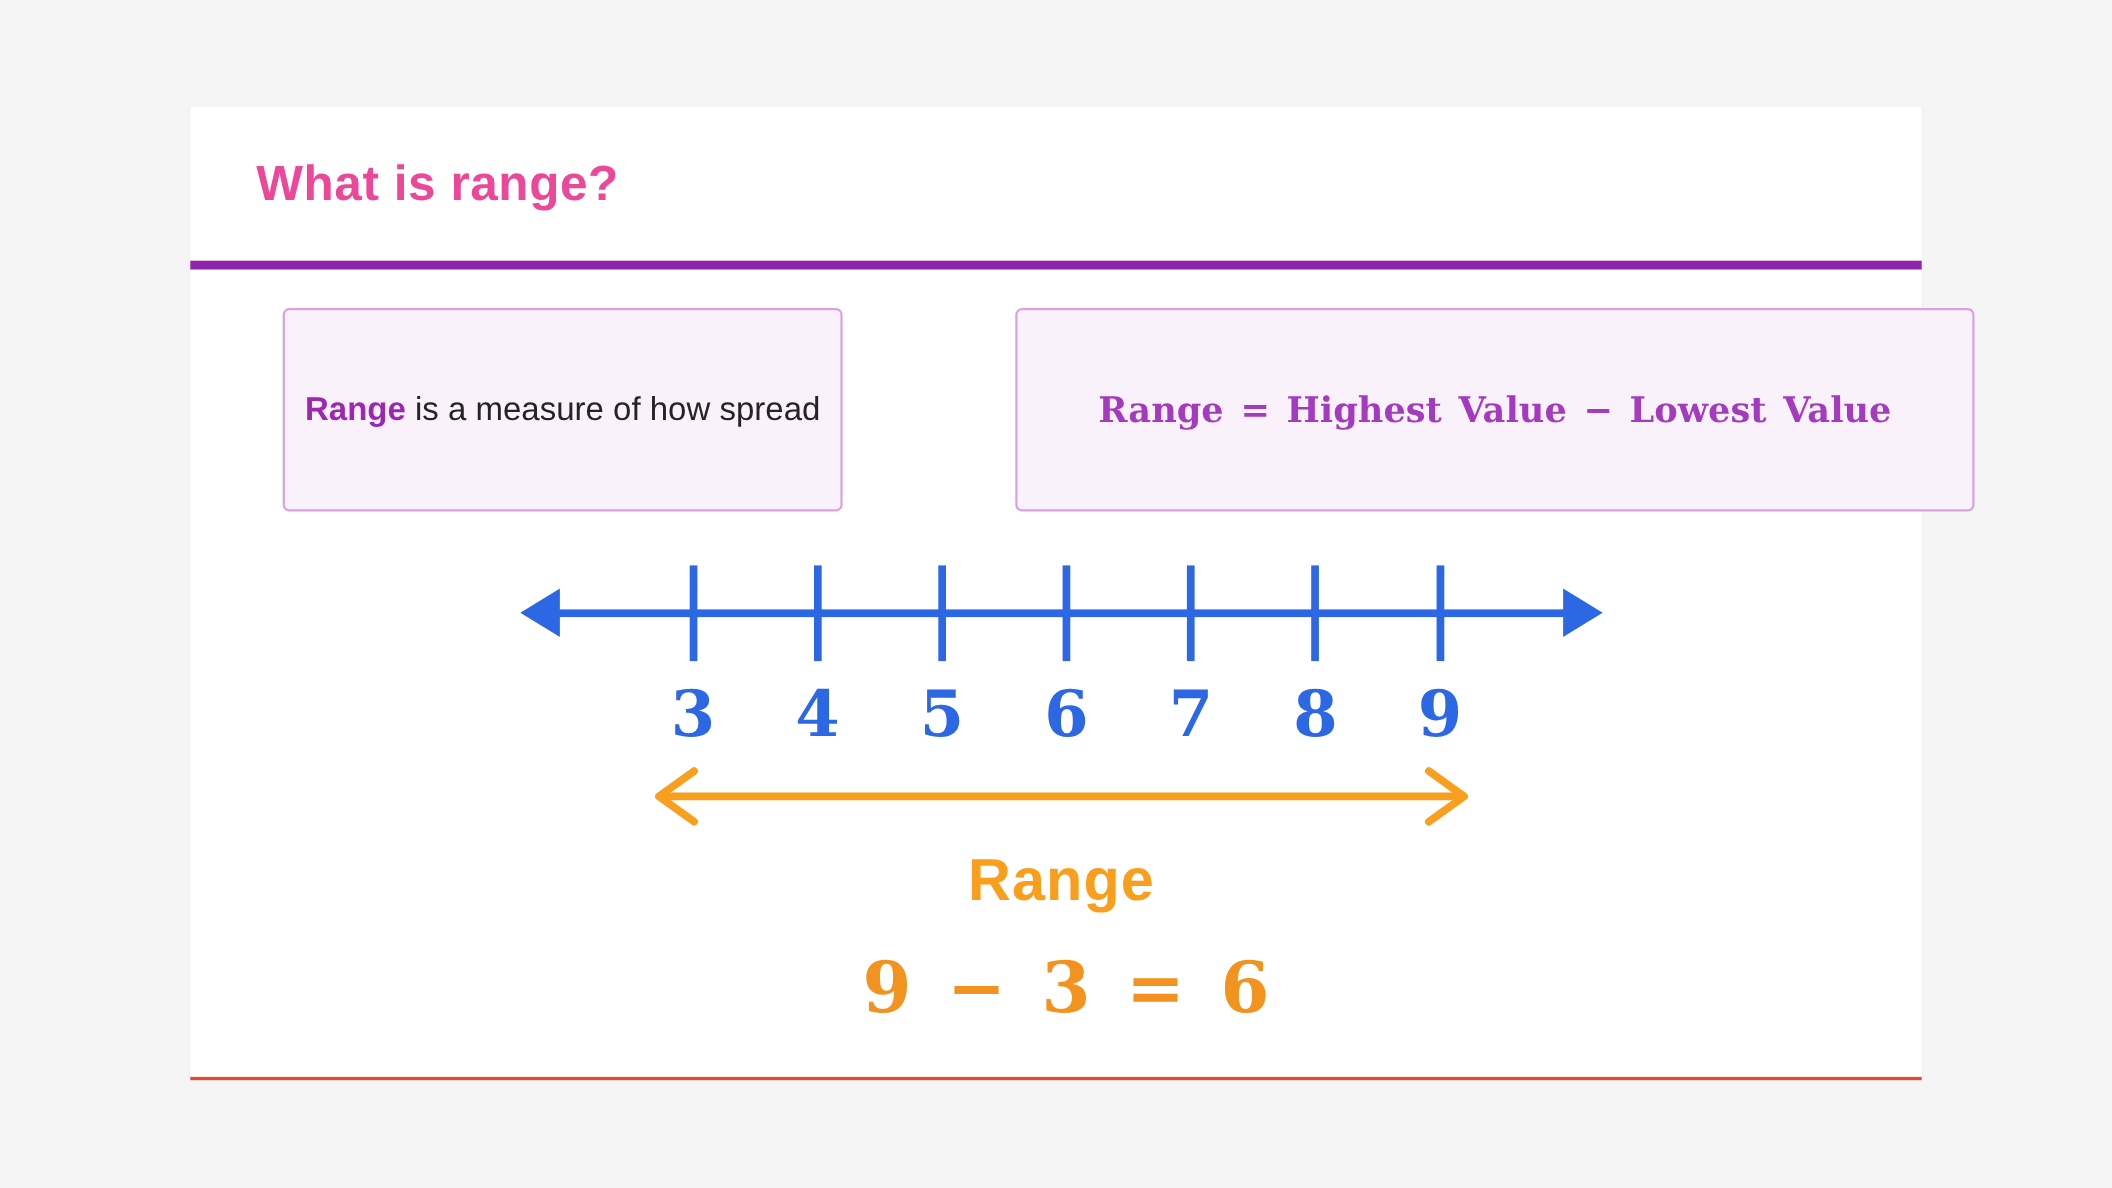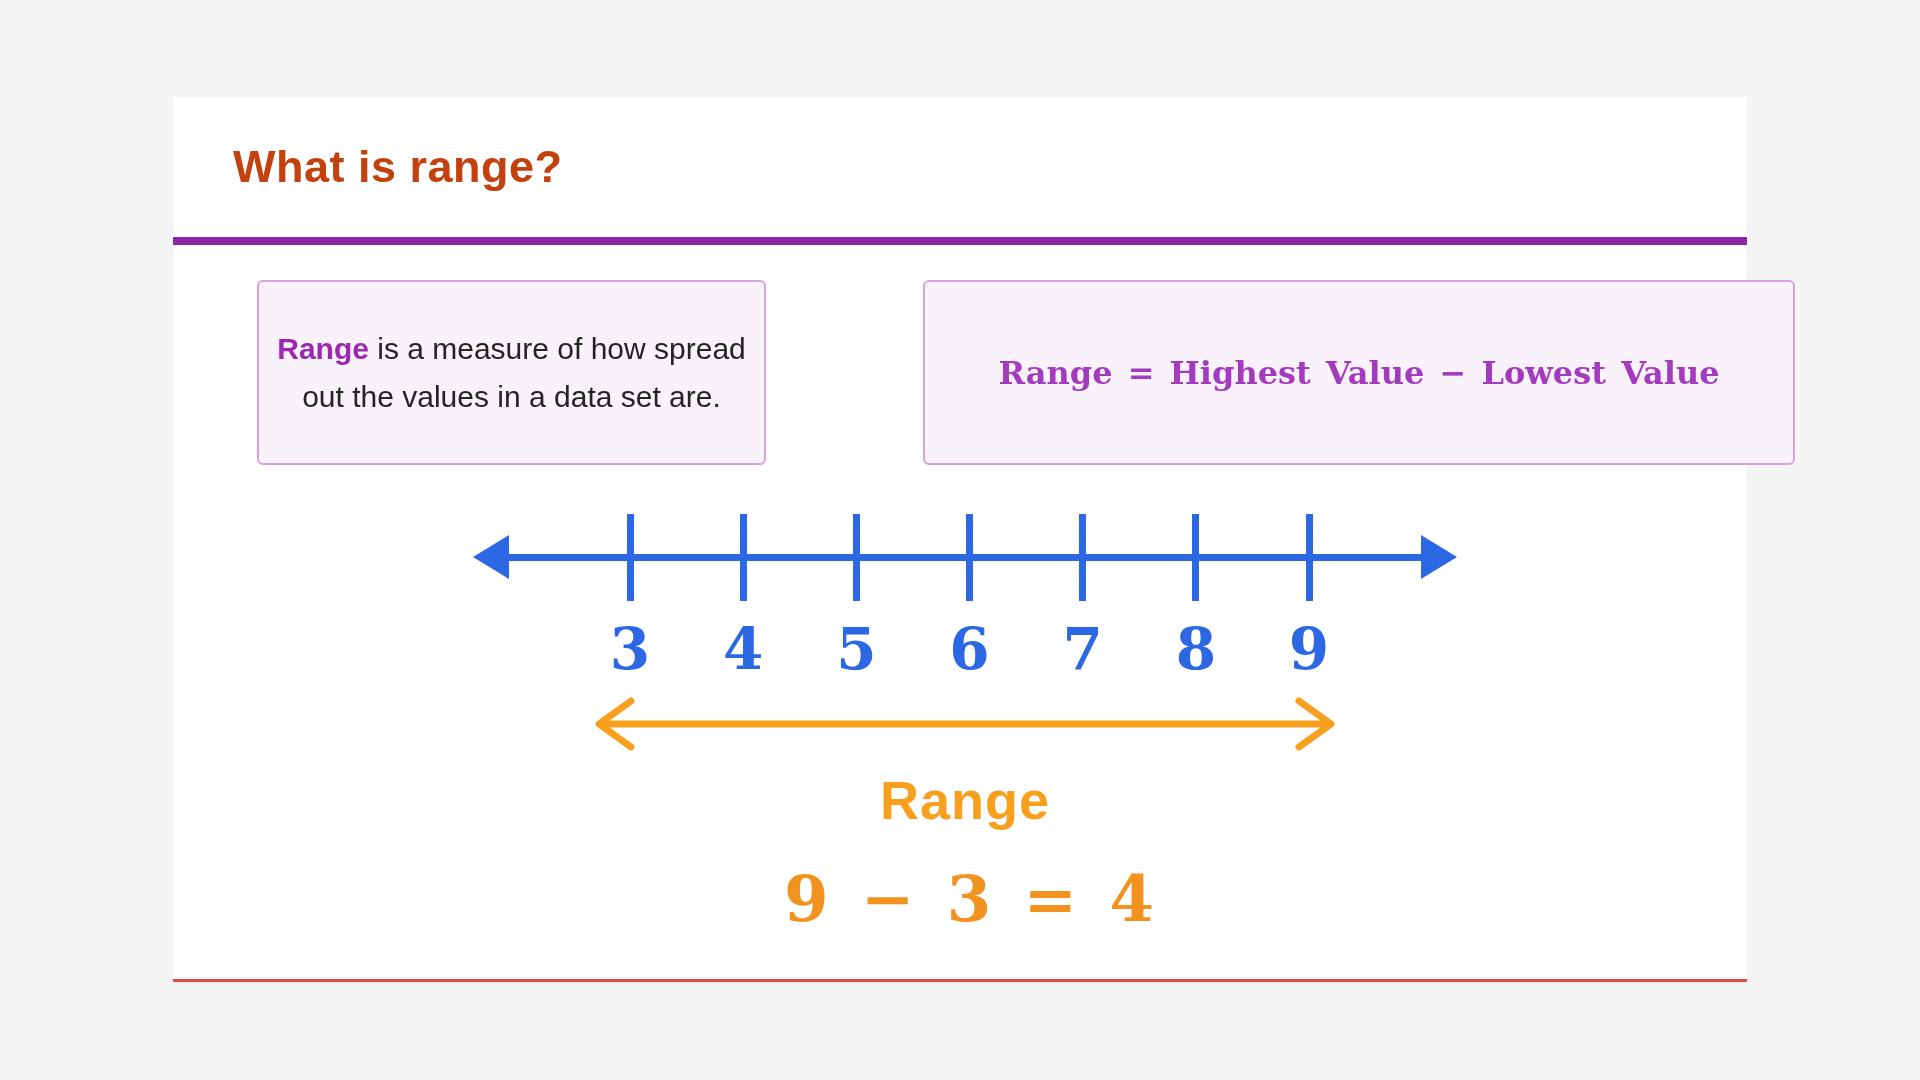--- a/index.html
+++ b/index.html
@@ -16,21 +16,21 @@
     background: #FFFFFF;
     border-bottom: 3px solid #DD4B39;
     box-shadow: 0 1px 4px rgba(0,0,0,0.04);
   }
   .page-title {
     position: absolute;
     left: 60px; top: 44px;
     font-size: 45px;
     font-weight: 700;
     letter-spacing: 0.5px;
-    color: #c2410c;
+    color: #ec4899;
   }
   .title-divider {
     position: absolute;
     left: 0; top: 140px;
     width: 1574px; height: 8px;
     background: #8E24AA;
   }
   .info-box {
     position: absolute;
     top: 183px; height: 185px;
@@ -130,21 +130,20 @@
 <body>
 
 <div class="card">
 
   <h1 class="page-title">What is range?</h1>
 
   <div class="title-divider"></div>
 
   <div class="info-box definition-box">
     <div class="definition-line"><span class="term-highlight">Range</span><span> is a measure of how spread</span></div>
-    <div class="definition-line">out the values in a data set are.</div>
   </div>
 
   <div class="info-box formula-box">
     <div class="formula-text">Range = Highest Value − Lowest Value</div>
   </div>
 
   <div class="number-line">
     <div class="nl-arrow-left"></div>
     <div class="nl-axis"></div>
     <div class="nl-arrow-right"></div>
@@ -166,15 +165,15 @@
     </div>
 
   <svg class="range-arrow-svg" width="760" height="56" viewBox="0 0 760 56">
     <line x1="16" y1="27" x2="744" y2="27" stroke="#F8A01D" stroke-width="7" stroke-linecap="round"></line>
     <polyline points="46,4 14,27 46,50" fill="none" stroke="#F8A01D" stroke-width="7" stroke-linecap="round" stroke-linejoin="round"></polyline>
     <polyline points="714,4 746,27 714,50" fill="none" stroke="#F8A01D" stroke-width="7" stroke-linecap="round" stroke-linejoin="round"></polyline>
   </svg>
 
   <div class="range-label">Range</div>
 
-  <div class="range-equation">9 − 3 = 4</div>
+  <div class="range-equation">9 − 3 = 6</div>
 
 </div>
 
 </body></html>

